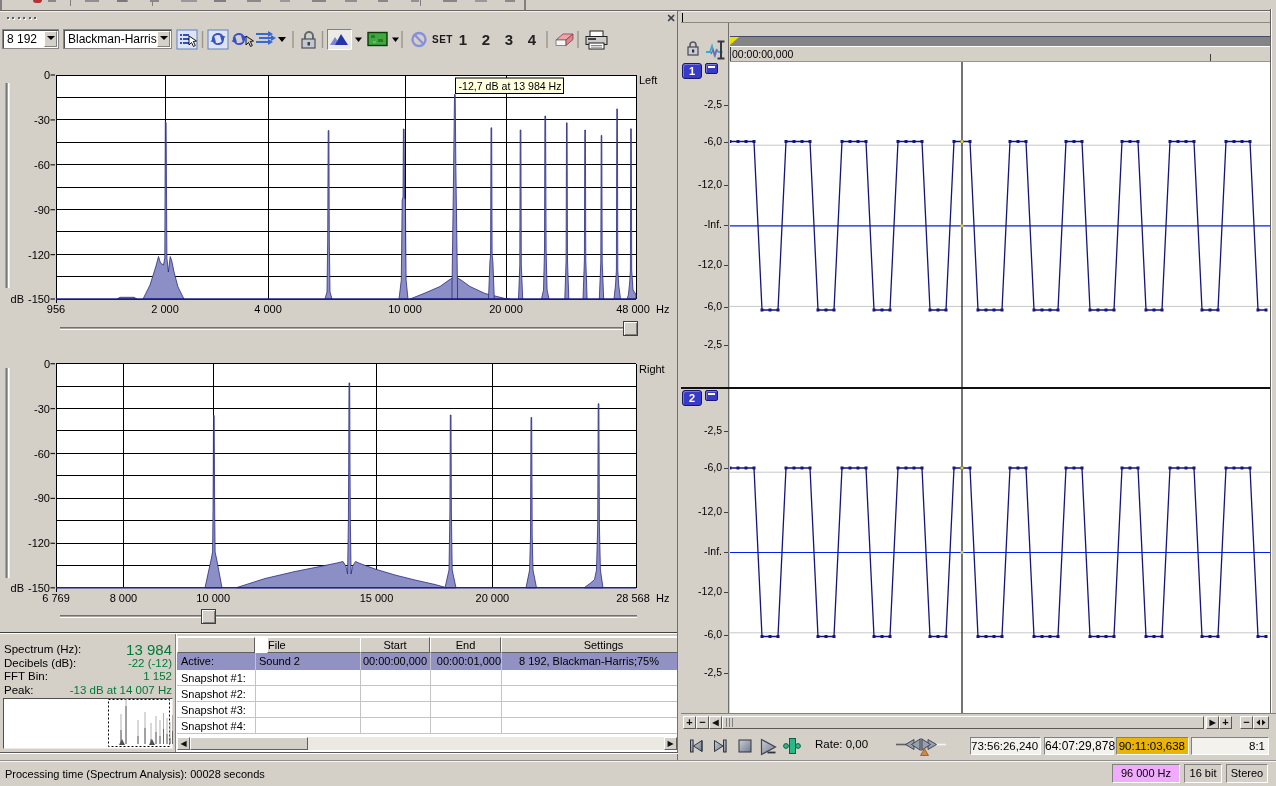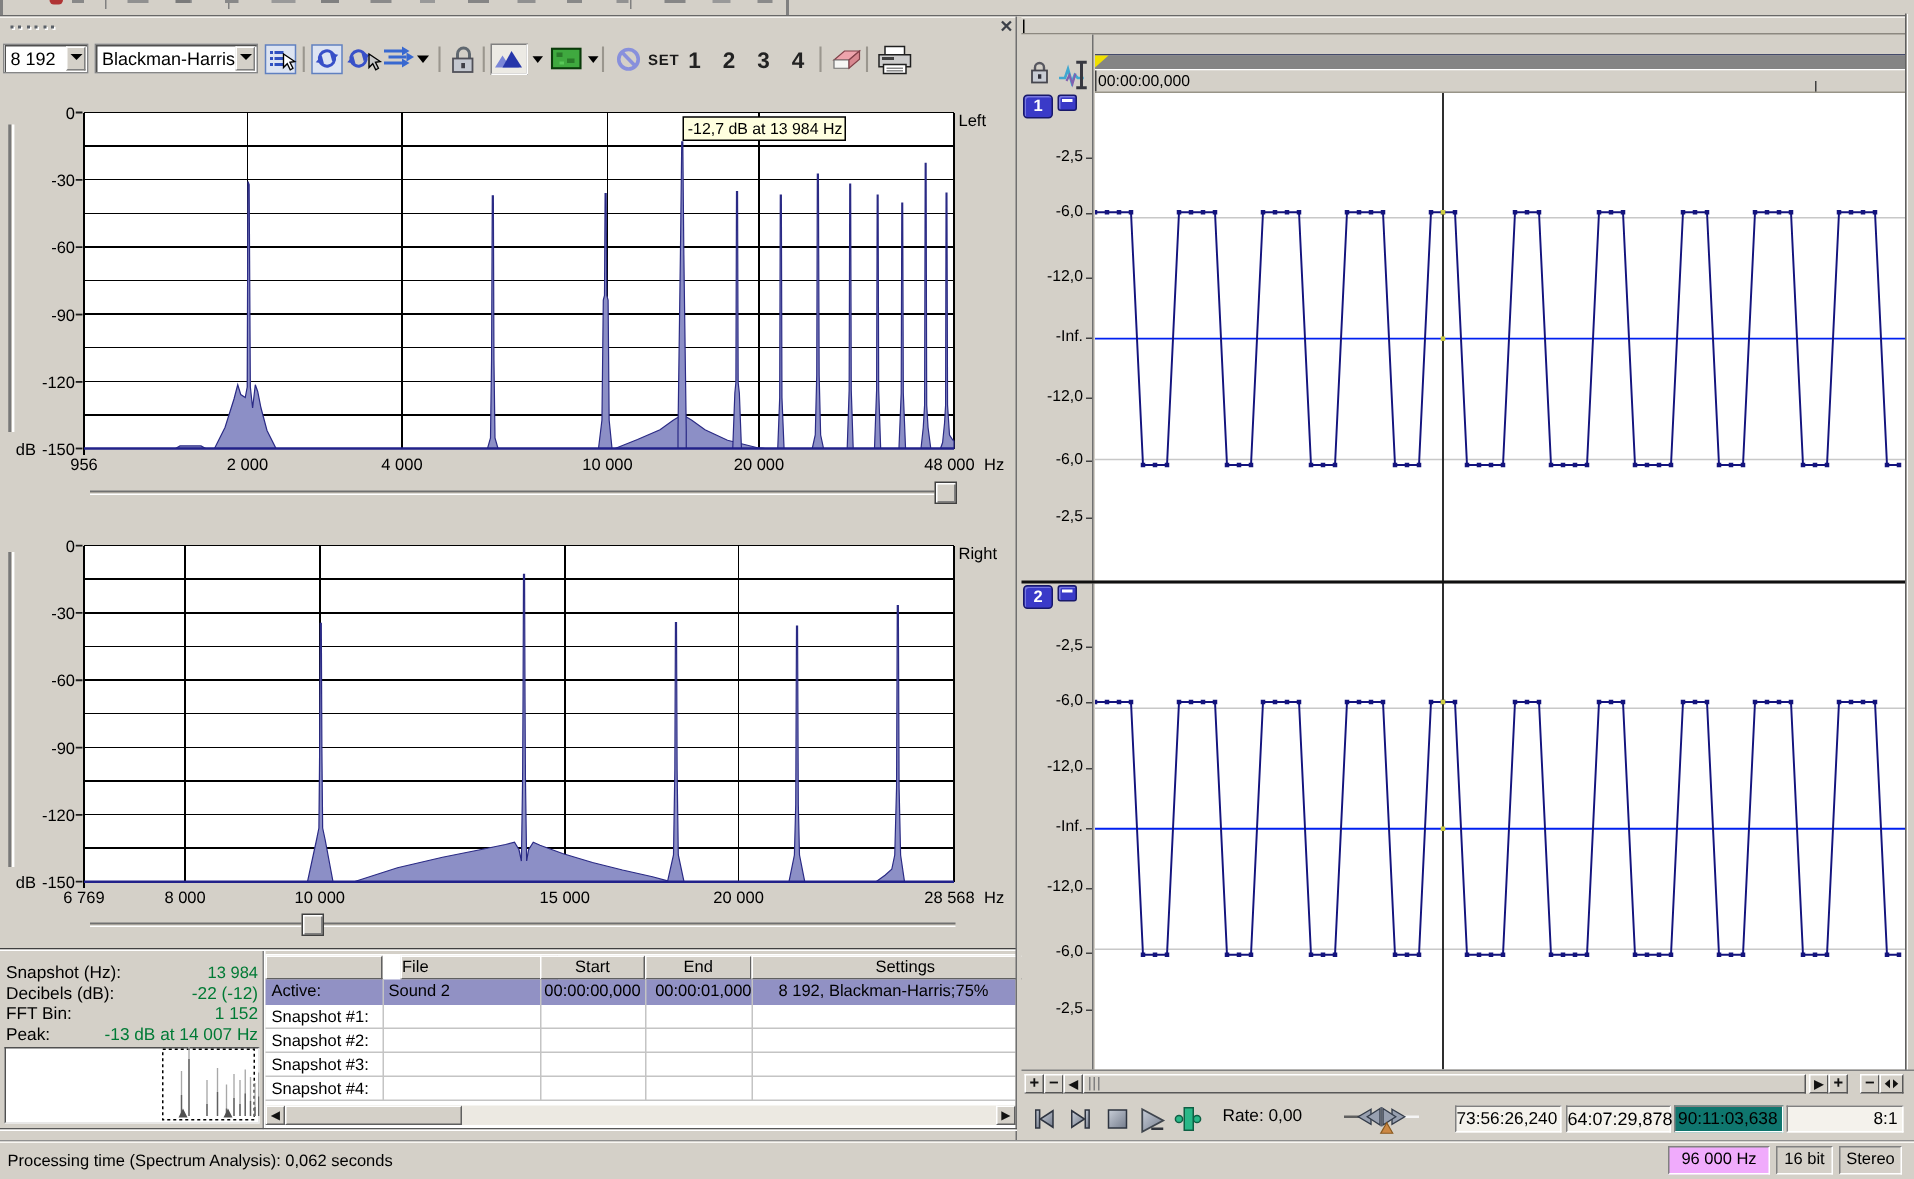--- a/index.html
+++ b/index.html
@@ -221,22 +221,22 @@
 <div style="position:absolute;left:60px;top:327px;width:577px;height:1px;background:#707070"></div>
 <div style="position:absolute;left:60px;top:328px;width:577px;height:1px;background:#a8a49c"></div>
 <div style="position:absolute;left:60px;top:329px;width:577px;height:1px;background:#fff"></div>
 <div style="position:absolute;left:623px;top:321px;width:15px;height:15px;background:#d4d0c8;border:1px solid #404040;box-shadow:inset 1px 1px 0 #fff,inset -1px -1px 0 #808080"></div>
 <div style="position:absolute;left:60px;top:615px;width:577px;height:1px;background:#707070"></div>
 <div style="position:absolute;left:60px;top:616px;width:577px;height:1px;background:#a8a49c"></div>
 <div style="position:absolute;left:60px;top:617px;width:577px;height:1px;background:#fff"></div>
 <div style="position:absolute;left:201px;top:609px;width:15px;height:15px;background:#d4d0c8;border:1px solid #404040;box-shadow:inset 1px 1px 0 #fff,inset -1px -1px 0 #808080"></div>
 <div style="position:absolute;left:0px;top:632px;width:678px;height:1px;background:#404040"></div>
 <div style="position:absolute;left:0px;top:633px;width:678px;height:1px;background:#fff"></div>
-<div style="position:absolute;left:4px;top:643px;width:120px;height:13px;font-size:11.5px;line-height:13px">Snapshot (Hz):</div>
-<div style="position:absolute;left:40px;top:643px;width:132px;height:13px;font-size:11px;line-height:13px;text-align:right;color:#007a35">13 984</div>
+<div style="position:absolute;left:4px;top:643px;width:120px;height:13px;font-size:11.5px;line-height:13px">Spectrum (Hz):</div>
+<div style="position:absolute;left:40px;top:643px;width:132px;height:13px;font-size:15px;line-height:13px;text-align:right;color:#007a35">13 984</div>
 <div style="position:absolute;left:4px;top:657px;width:120px;height:13px;font-size:11.5px;line-height:13px">Decibels (dB):</div>
 <div style="position:absolute;left:40px;top:657px;width:132px;height:13px;font-size:11.5px;line-height:13px;text-align:right;color:#007a35">-22 (-12)</div>
 <div style="position:absolute;left:4px;top:670px;width:120px;height:13px;font-size:11.5px;line-height:13px">FFT Bin:</div>
 <div style="position:absolute;left:40px;top:670px;width:132px;height:13px;font-size:11.5px;line-height:13px;text-align:right;color:#007a35">1 152</div>
 <div style="position:absolute;left:4px;top:684px;width:120px;height:13px;font-size:11.5px;line-height:13px">Peak:</div>
 <div style="position:absolute;left:40px;top:684px;width:132px;height:13px;font-size:11.5px;line-height:13px;text-align:right;color:#007a35">-13 dB at 14 007 Hz</div>
 <div style="position:absolute;left:3px;top:698px;width:170px;height:51px;background:#fff;border:1px solid #505050;border-right-color:#e8e8e8;border-bottom-color:#e8e8e8"></div>
 <svg style="position:absolute;left:3px;top:698px" width="170" height="51" viewBox="0 0 170 51">
     <rect x="105.5" y="1.5" width="61" height="47" fill="none" stroke="#000" stroke-width="1" stroke-dasharray="2,2"></rect>
     <line x1="118" y1="46" x2="118" y2="16" stroke="#a8a8a8" stroke-width="0.9"></line>
@@ -294,21 +294,21 @@
 <div style="position:absolute;left:177px;top:737px;width:13px;height:13px;background:#d4d0c8;border:1px solid #606060;border-top-color:#fff;border-left-color:#fff;font-size:8px;text-align:center;line-height:11px;color:#111">◀</div>
 <div style="position:absolute;left:190px;top:737px;width:118px;height:13px;background:#d4d0c8;border:1px solid #606060;border-top-color:#fff;border-left-color:#fff"></div>
 <div style="position:absolute;left:664px;top:737px;width:13px;height:13px;background:#d4d0c8;border:1px solid #606060;border-top-color:#fff;border-left-color:#fff;font-size:8px;text-align:center;line-height:11px;color:#111">▶</div>
 <div style="position:absolute;left:677px;top:11px;width:1px;height:749px;background:#707070"></div>
 <div style="position:absolute;left:678px;top:11px;width:3px;height:749px;background:#d4d0c8"></div>
 <div style="position:absolute;left:0px;top:752px;width:678px;height:1px;background:#585858"></div>
 <div style="position:absolute;left:0px;top:753px;width:678px;height:1px;background:#fff"></div>
 <div style="position:absolute;left:0px;top:760px;width:1276px;height:1px;background:#909090"></div>
 <div style="position:absolute;left:0px;top:761px;width:1276px;height:1px;background:#f8f6f2"></div>
 <div style="position:absolute;left:0px;top:762px;width:1276px;height:24px;background:#d4d0c8"></div>
-<div style="position:absolute;left:5px;top:768px;width:500px;height:13px;line-height:13px">Processing time (Spectrum Analysis): 0,062 seconds</div>
+<div style="position:absolute;left:5px;top:768px;width:500px;height:13px;line-height:13px">Processing time (Spectrum Analysis): 00028 seconds</div>
 <div style="position:absolute;left:1112px;top:764px;width:68px;height:19px;background:#f0abfc;border:1px solid #808080;border-right-color:#fff;border-bottom-color:#fff;text-align:center;line-height:17px">96 000 Hz</div>
 <div style="position:absolute;left:1184px;top:764px;width:38px;height:19px;background:#d4d0c8;border:1px solid #808080;border-right-color:#fff;border-bottom-color:#fff;text-align:center;line-height:17px">16 bit</div>
 <div style="position:absolute;left:1226px;top:764px;width:42px;height:19px;background:#d4d0c8;border:1px solid #808080;border-right-color:#fff;border-bottom-color:#fff;text-align:center;line-height:17px">Stereo</div>
 <div style="position:absolute;left:681px;top:12px;width:595px;height:11px;background:#d4d0c8"></div>
 <div style="position:absolute;left:682px;top:13px;width:1px;height:9px;background:#000"></div>
 <div style="position:absolute;left:681px;top:22px;width:595px;height:1px;background:#8c8880"></div>
 <div style="position:absolute;left:681px;top:23px;width:48px;height:39px;background:#d4d0c8;border-right:1px solid #707070"></div>
 <svg style="position:absolute;left:681px;top:23px" width="48" height="39" viewBox="0 0 48 39">
     <path d="M9,24 v-2 a3,3 0 0 1 6,0 v2" fill="none" stroke="#585860" stroke-width="1.6"></path>
     <rect x="7" y="24" width="10" height="8" fill="#c8ccd4" stroke="#46464e" stroke-width="1.2"></rect>
@@ -560,13 +560,13 @@
     <line x1="930" y1="744.5" x2="946" y2="744.5" stroke="#f4f4f4" stroke-width="1.6"></line>
     <path d="M914,739.5 L905.5,744.5 L914,749.5 Z" fill="#98a0b0" stroke="#343c4a" stroke-width="0.9"></path>
     <path d="M920,739 L911.5,744.5 L920,750 Z" fill="#98a0b0" stroke="#343c4a" stroke-width="0.9"></path>
     <path d="M928,739.5 L936.5,744.5 L928,749.5 Z" fill="#98a0b0" stroke="#343c4a" stroke-width="0.9"></path>
     <path d="M922,739 L930.5,744.5 L922,750 Z" fill="#98a0b0" stroke="#343c4a" stroke-width="0.9"></path>
     <line x1="921" y1="738" x2="921" y2="751" stroke="#5a6270" stroke-width="1.2"></line>
     <path d="M928.5,755.5 L924.5,748.5 L920.5,755.5 Z" fill="#cc8844" stroke="#8a5a20" stroke-width="0.8"></path>
   </svg>
 <div style="position:absolute;left:970px;top:737px;width:71px;height:18px;background:#f4f2ec;border:1px solid #808080;border-right-color:#fff;border-bottom-color:#fff;font-size:11.5px;line-height:16px;text-align:right;padding-right:3px">73:56:26,240</div>
 <div style="position:absolute;left:1044px;top:737px;width:70px;height:18px;background:#f4f2ec;border:1px solid #808080;border-right-color:#fff;border-bottom-color:#fff;font-size:12px;line-height:16px;text-align:right;padding-right:3px">64:07:29,878</div>
-<div style="position:absolute;left:1116px;top:737px;width:73px;height:18px;background:#0f766e;border:1px solid #808080;border-right-color:#fff;border-bottom-color:#fff;font-size:11.5px;line-height:16px;text-align:right;padding-right:3px">90:11:03,638</div>
+<div style="position:absolute;left:1116px;top:737px;width:73px;height:18px;background:#eab308;border:1px solid #808080;border-right-color:#fff;border-bottom-color:#fff;font-size:11.5px;line-height:16px;text-align:right;padding-right:3px">90:11:03,638</div>
 <div style="position:absolute;left:1191px;top:737px;width:78px;height:18px;background:#f4f2ec;border:1px solid #808080;border-right-color:#fff;border-bottom-color:#fff;font-size:11.5px;line-height:16px;text-align:right;padding-right:3px">8:1</div>
 </body></html>

